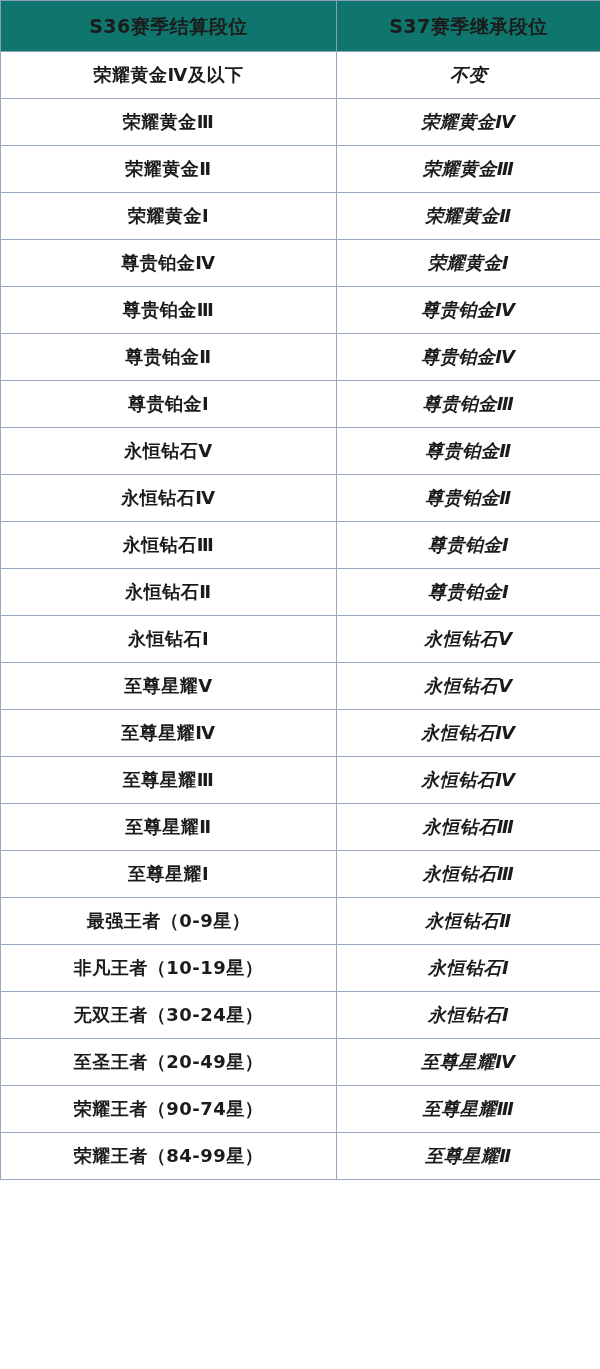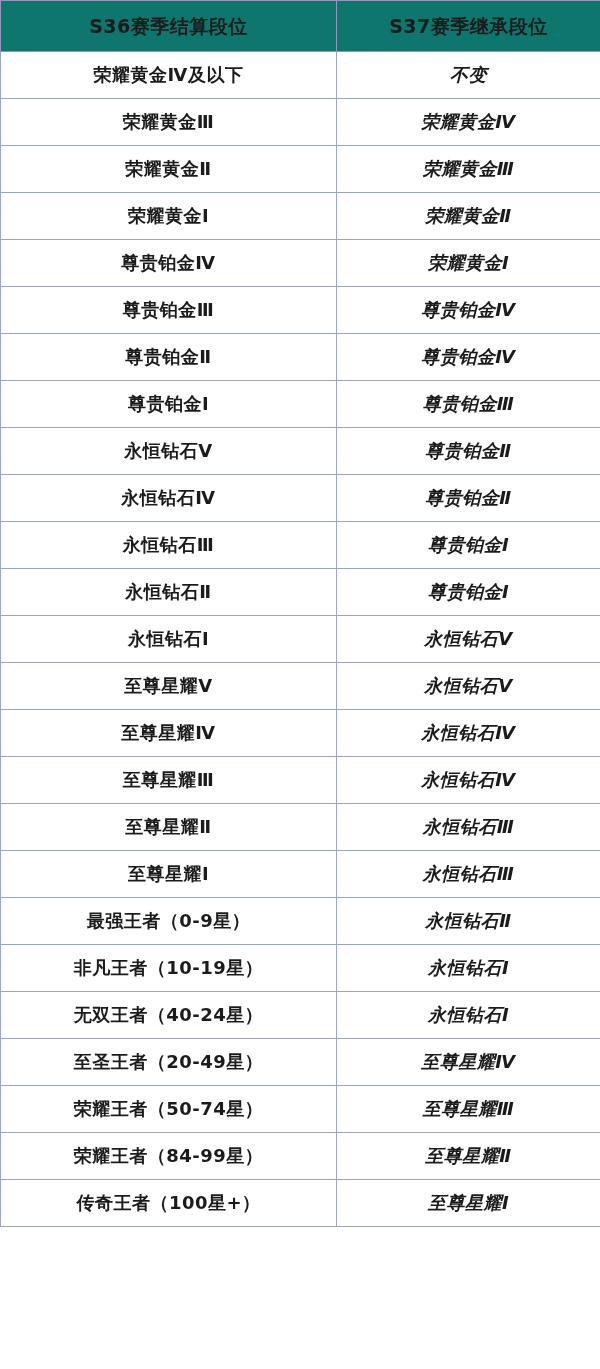--- a/index.html
+++ b/index.html
@@ -142,33 +142,29 @@
       </tr>
       <tr>
         <td class="col-left">最强王者（0-9星）</td>
         <td class="col-right">永恒钻石Ⅱ</td>
       </tr>
       <tr>
         <td class="col-left">非凡王者（10-19星）</td>
         <td class="col-right">永恒钻石Ⅰ</td>
       </tr>
       <tr>
-        <td class="col-left">无双王者（40-24星）</td>
+        <td class="col-left">无双王者（30-24星）</td>
         <td class="col-right">永恒钻石Ⅰ</td>
       </tr>
       <tr>
         <td class="col-left">至圣王者（20-49星）</td>
         <td class="col-right">至尊星耀Ⅳ</td>
       </tr>
       <tr>
-        <td class="col-left">荣耀王者（50-74星）</td>
+        <td class="col-left">荣耀王者（90-74星）</td>
         <td class="col-right">至尊星耀Ⅲ</td>
       </tr>
       <tr>
         <td class="col-left">荣耀王者（84-99星）</td>
         <td class="col-right">至尊星耀Ⅱ</td>
       </tr>
-      <tr>
-        <td class="col-left">传奇王者（100星+）</td>
-        <td class="col-right">至尊星耀Ⅰ</td>
-      </tr>
     </tbody>
 </table>
 
 </body></html>

